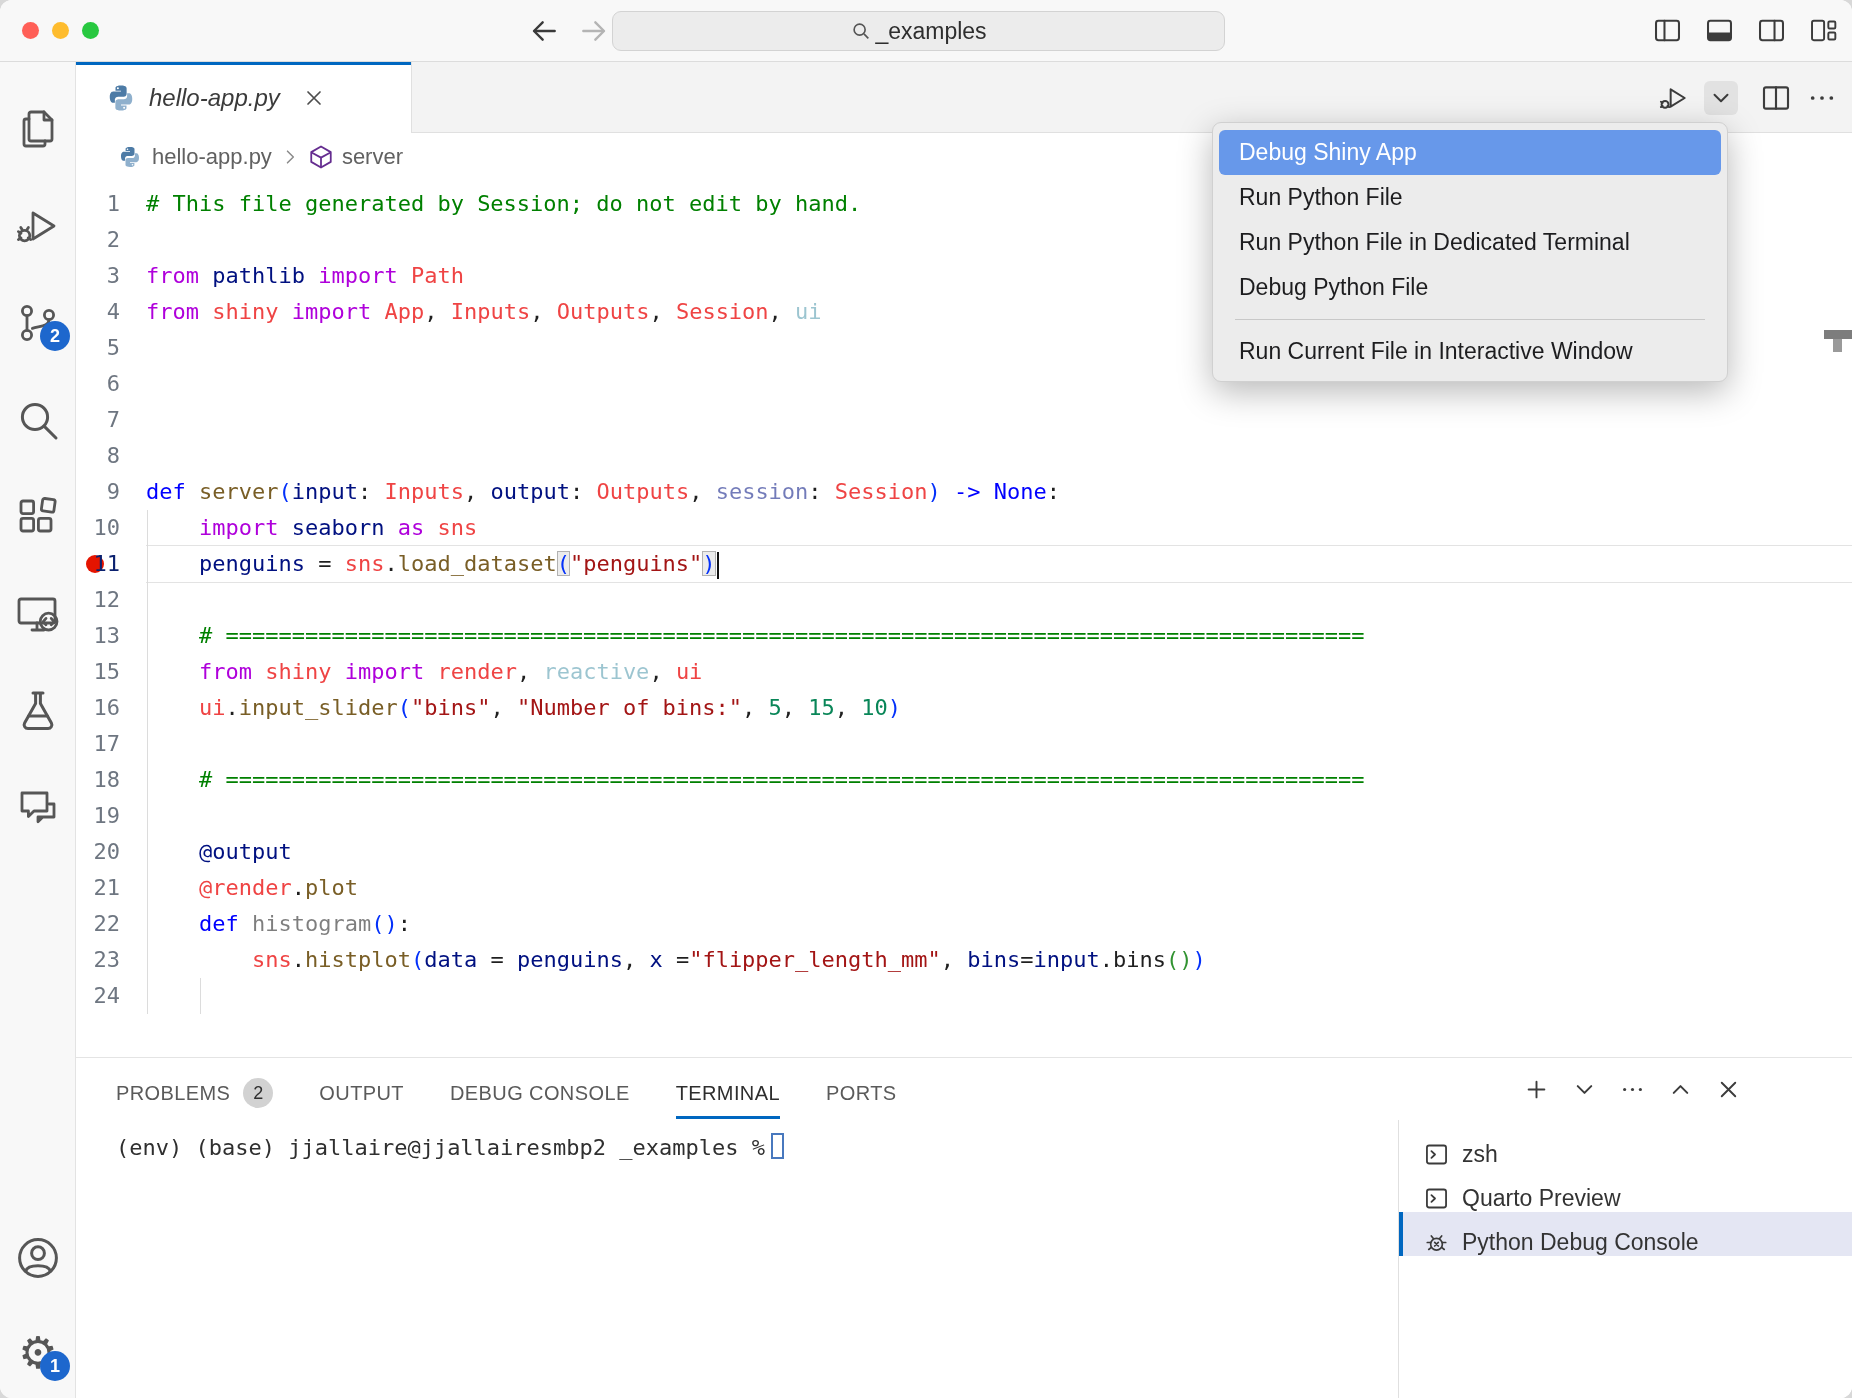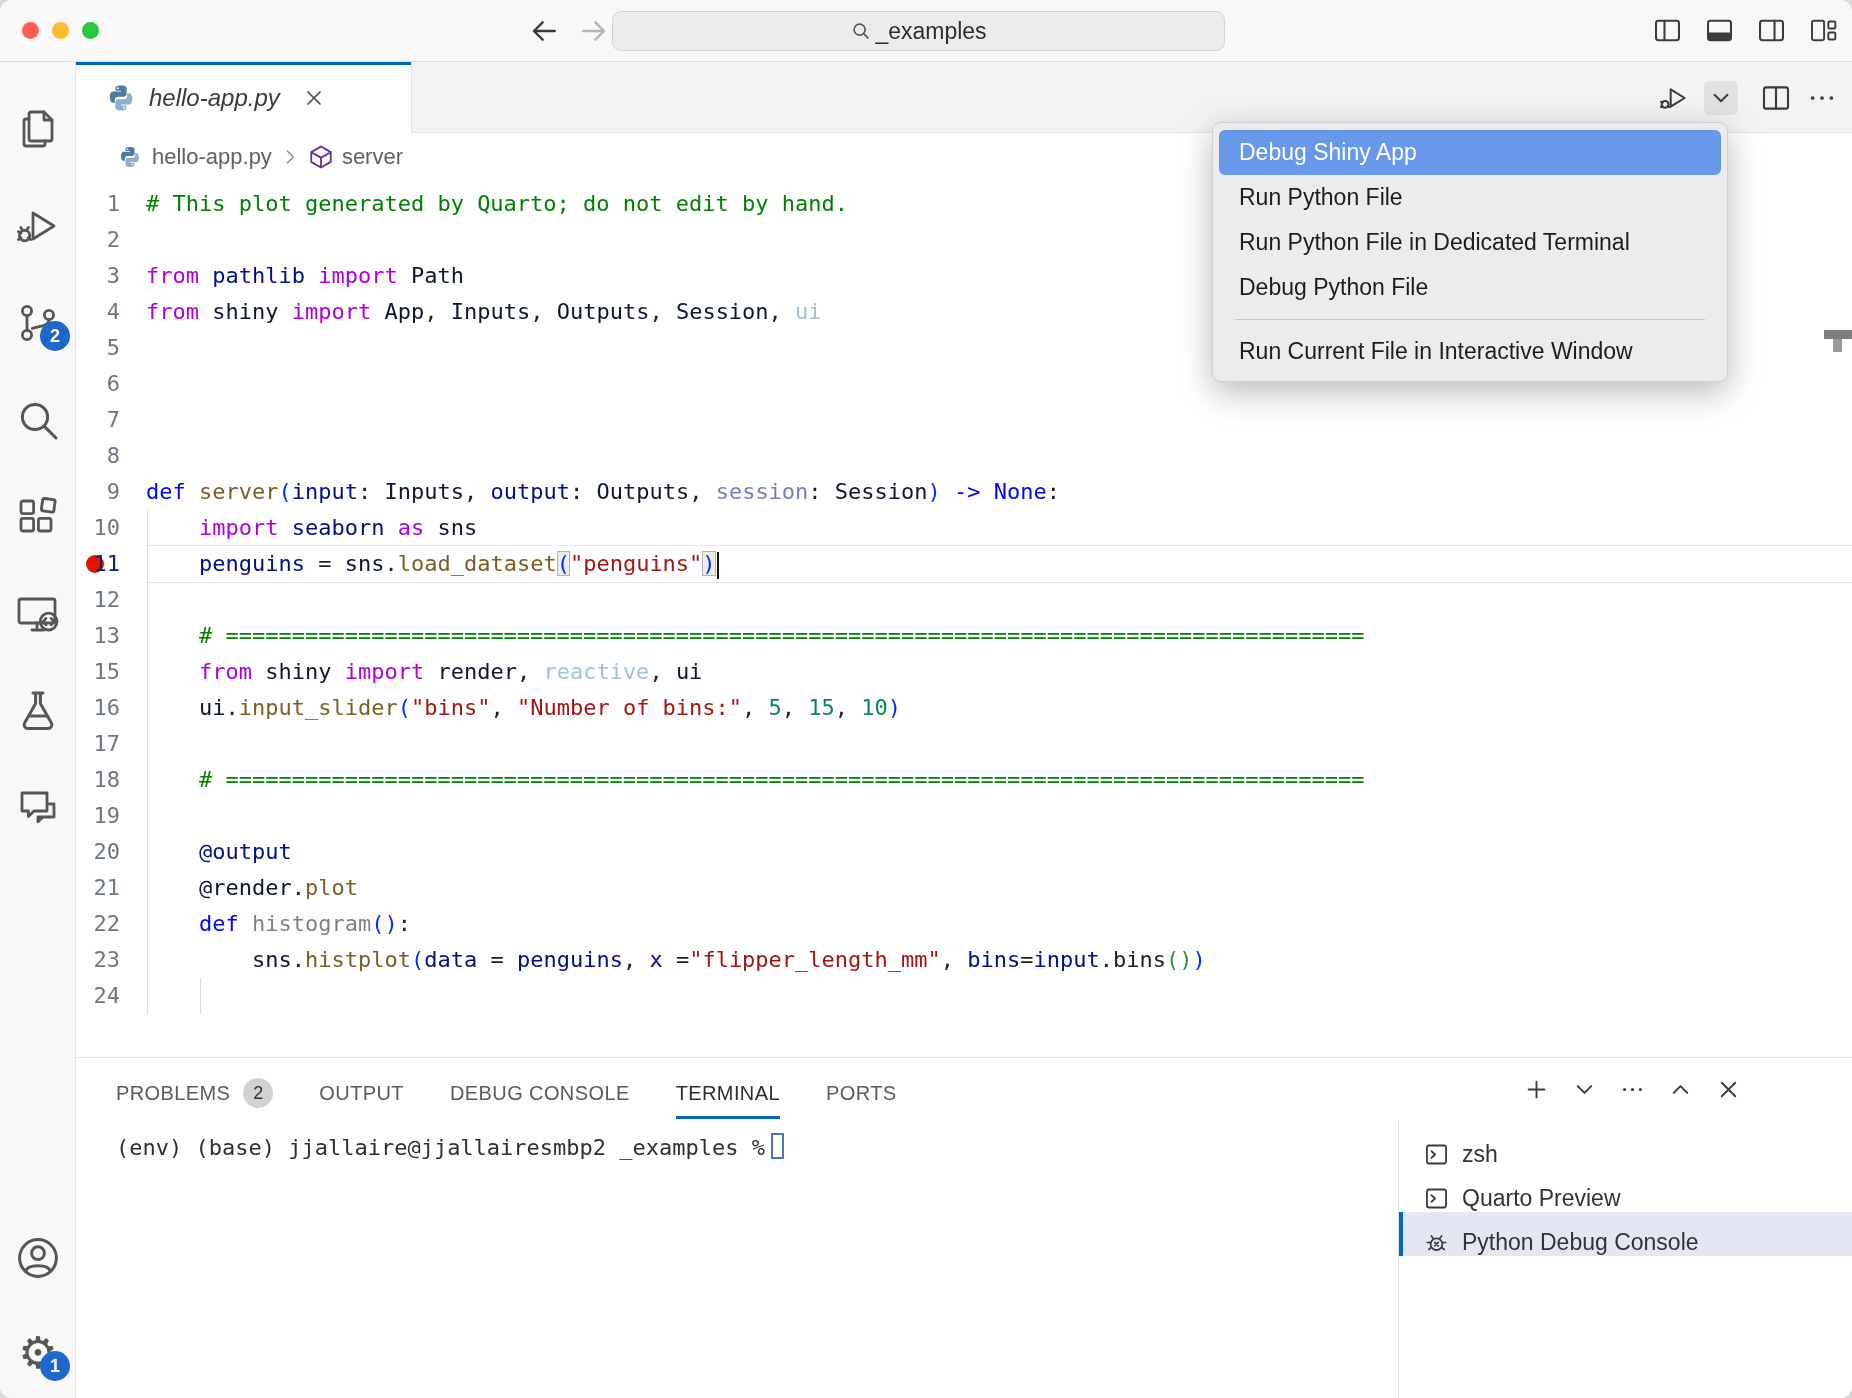--- a/index.html
+++ b/index.html
@@ -47,21 +47,21 @@
   .codearea{position:absolute; left:0; top:119px; width:1776px; height:876px; background:#fff; padding-top:5px; overflow:hidden;}
   .ln{display:flex; height:36px; font-family:"DejaVu Sans Mono",monospace; font-size:22px; line-height:36px;}
   .gut{width:70px; position:relative; flex:none;}
   .num{position:absolute; right:26px; color:#6e7681;}
   .ln.cur .num{color:#0b216f;}
   .bpdot{position:absolute; left:10px; top:9px; width:18px; height:18px; border-radius:50%; background:var(--bp);}
   .codewrap{flex:1; white-space:pre;}
   .ln.cur .codewrap{box-shadow:0 -1px 0 #e3e3e3, 0 1px 0 #e3e3e3;}
   .tk-cm{color:#008000;} .tk-kw{color:#AF00DB;} .tk-kb{color:#0000FF;}
   .tk-fn{color:#795E26;} .tk-fnf{color:#000000; opacity:.5;}
-  .tk-cl{color:#0f172a;} .tk-clf{color:#267F99; opacity:.45;}
+  .tk-cl{color:#ef4444;} .tk-clf{color:#267F99; opacity:.45;}
   .tk-vr{color:#001080;} .tk-vrf{color:#001080; opacity:.55;}
   .tk-st{color:#A31515;} .tk-nu{color:#098658;} .tk-pl{color:#1f1f1f;}
   .tk-b1{color:#0431FA;} .tk-b2{color:#319331;}
   .tk-bm{color:#0431FA; background:#ececec; box-shadow:inset 0 0 0 1px #b2b2b2;}
   .tk-cur{display:inline-block; width:2px; height:27px; background:#111; vertical-align:middle; margin-left:1px;}
   .iguide{position:absolute; width:1px; background:#dcdcdc;}
 
   
   .panel{position:absolute; left:0; top:995px; width:1776px; height:341px; background:#fff; border-top:1px solid #e4e4e4;}
   .ptabs{position:absolute; left:40px; top:14px; height:42px; display:flex; gap:46px; align-items:center;}
@@ -245,21 +245,21 @@
       <span>server</span>
     </div>
 
     <div class="codearea" id="codearea">
       <div class="iguide" style="left:71px; top:329px; height:504px;"></div>
       <div class="iguide" style="left:124px; top:797px; height:36px;"></div>
     <div class="ln">
           <span class="gut">
             <span class="num">1</span>
           </span>
-          <span class="codewrap"><span class="tk-cm"># This plot generated by Quarto; do not edit by hand.</span></span>
+          <span class="codewrap"><span class="tk-cm"># This file generated by Session; do not edit by hand.</span></span>
         </div>
         <div class="ln">
           <span class="gut">
             <span class="num">2</span>
           </span>
           <span class="codewrap"></span>
         </div>
         <div class="ln">
           <span class="gut">
             <span class="num">3</span>

